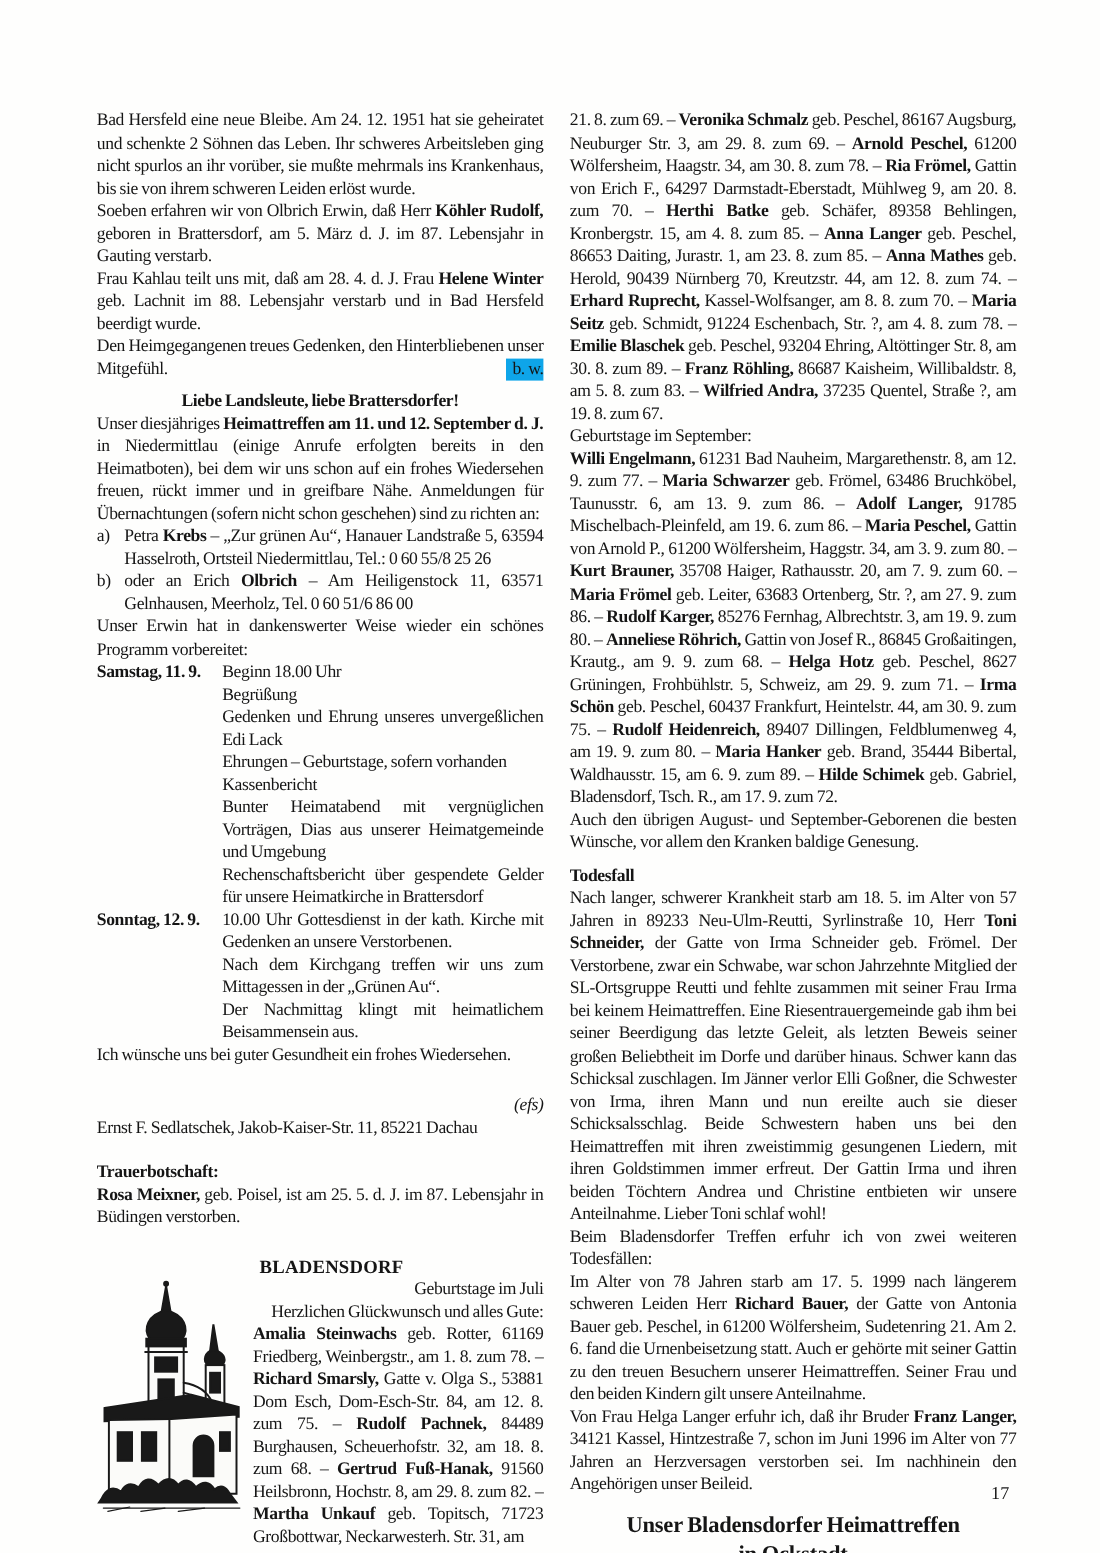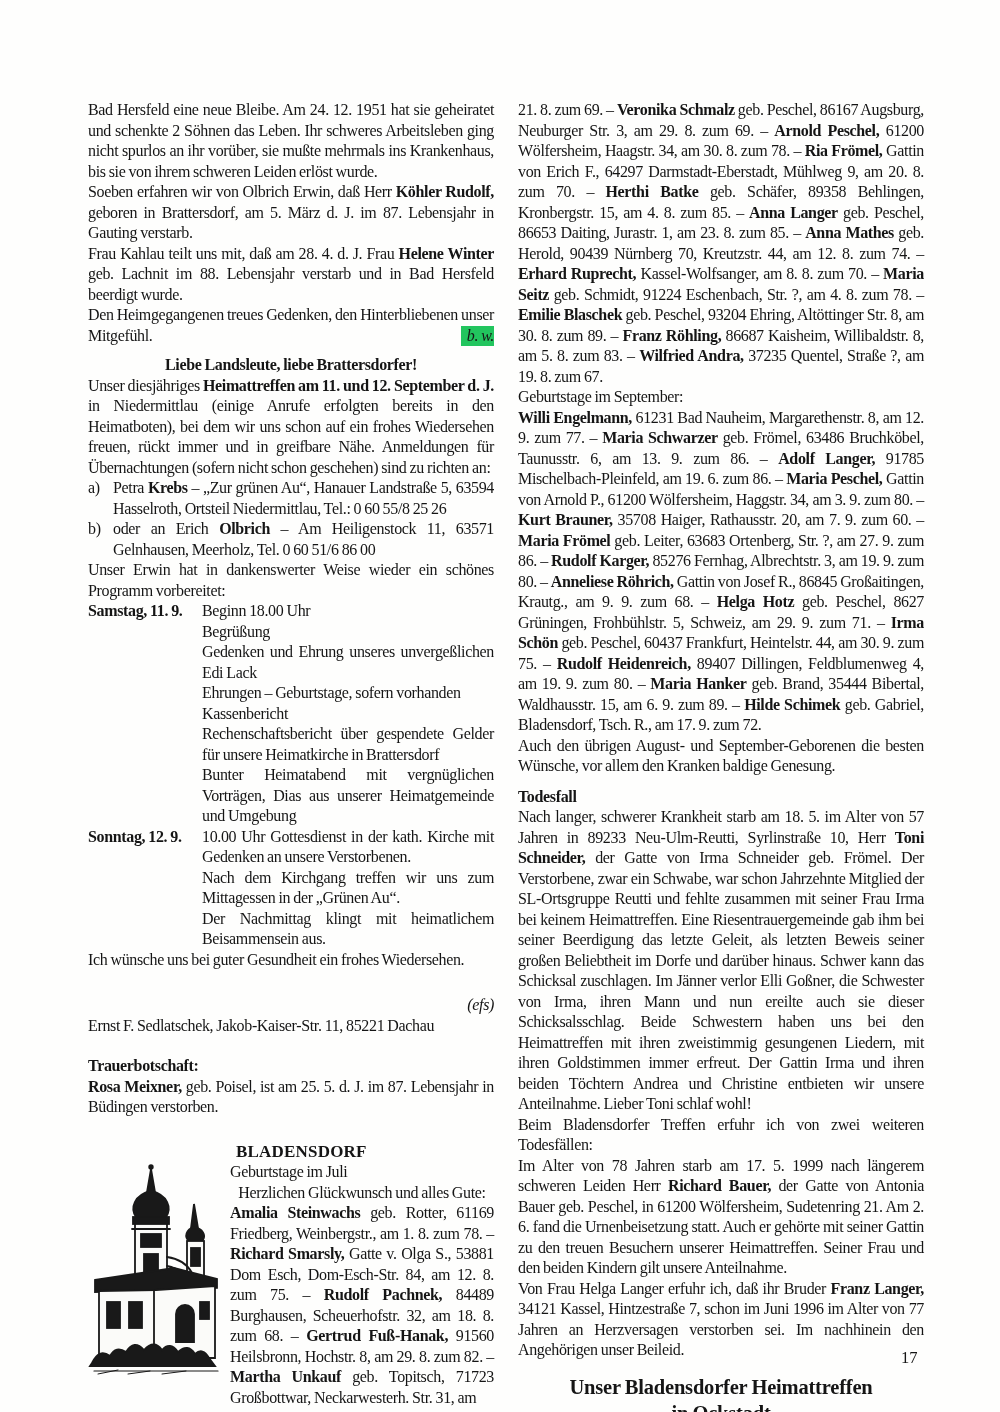--- a/index.html
+++ b/index.html
@@ -15,21 +15,21 @@
     font-size:16px;line-height:20.5px;
     letter-spacing:-0.35px;word-spacing:-0.6px;
     text-align:justify;hyphens:auto;overflow-wrap:break-word;
   }
   .col-left{left:88px;}
   .col-right{left:518px;}
   p{margin:0;}
   .b{font-weight:bold;}
   .i{}
   .rel{position:relative;}
-  .sign-br{position:absolute;right:0;bottom:0;font-style:italic;background:#22c55e;padding-left:6px;}
+  .sign-br{position:absolute;right:0;bottom:0;background:#0ea5e9;padding-left:6px;}
   .center-head{text-align:center;font-weight:bold;margin:9px 0 0;}
   .hang{position:relative;padding-left:25px;}
   .hang .marker{position:absolute;left:0;top:0;}
   .program-row{display:grid;grid-template-columns:114px 292px;}
   .program-day{font-weight:bold;text-align:left;}
   .right-line{text-align:right;font-style:italic;margin-top:25px;}
   .sub-head{font-weight:bold;margin-top:20px;}
   .blad-block{display:flex;gap:8px;margin-top:24px;}
   .church-col{width:134px;flex:none;padding-top:20px;}
   .blad-text{flex:1;}
@@ -71,22 +71,22 @@
 
     <div>
       <div class="program-row">
         <div class="program-day">Samstag, 11. 9.</div>
         <div class="program-items">
           <p>Beginn 18.00 Uhr</p>
           <p>Begrüßung</p>
           <p>Gedenken und Ehrung unseres unvergeßlichen Edi Lack</p>
           <p>Ehrungen – Geburtstage, sofern vorhanden</p>
           <p>Kassenbericht</p>
+          <p>Bunter Heimatabend mit vergnüglichen Vorträgen, Dias aus unserer Heimatgemeinde und Umgebung</p>
           <p>Rechenschaftsbericht über gespendete Gelder für unsere Heimatkirche in Brattersdorf</p>
-          <p>Bunter Heimatabend mit vergnüglichen Vorträgen, Dias aus unserer Heimatgemeinde und Umgebung</p>
         </div>
       </div>
       <div class="program-row">
         <div class="program-day">Sonntag, 12. 9.</div>
         <div class="program-items">
           <p>10.00 Uhr Gottesdienst in der kath. Kirche mit Gedenken an unsere Verstorbenen.</p>
           <p>Nach dem Kirchgang treffen wir uns zum Mittagessen in der „Grünen Au“.</p>
           <p>Der Nachmittag klingt mit heimatlichem Beisammensein aus.</p>
         </div>
       </div>
@@ -134,22 +134,22 @@
             <rect x="112" y="140" width="9" height="17" fill="#191919"></rect>
 
             <path d="M4 201 q7 -15 18 -7 q6 -11 16 -4 q8 -13 18 -2 q10 -11 18 0 q8 -9 16 2 q10 -9 17 2 q8 -7 14 4 l6 8 H2 Z" fill="#191919"></path>
             <path d="M6 209 H130" stroke-width="1.2"></path>
             <path d="M10 212 L30 208 M40 212 L62 209 M74 212 L98 209" stroke-width="1"></path>
           </g>
         </svg>
       </div>
       <div class="blad-text">
         <div class="blad-title">BLADENSDORF</div>
-        <p style="text-align:left">Geburtstage im Juli</p>
-        <p style="text-align:center">Herzlichen Glückwunsch und alles Gute:</p>
+        <p style="text-align:right">Geburtstage im Juli</p>
+        <p style="text-align:right">Herzlichen Glückwunsch und alles Gute:</p>
         <p><span class="b">Amalia Steinwachs</span><span> geb. Rotter, 61169 Friedberg, Weinbergstr., am 1. 8. zum 78. – </span><span class="b">Richard Smarsly,</span><span> Gatte v. Olga S., 53881 Dom Esch, Dom-Esch-Str. 84, am 12. 8. zum 75. – </span><span class="b">Rudolf Pachnek,</span><span> 84489 Burghausen, Scheuerhofstr. 32, am 18. 8. zum 68. – </span><span class="b">Gertrud Fuß-Hanak,</span><span> 91560 Heilsbronn, Hochstr. 8, am 29. 8. zum 82. – </span><span class="b">Martha Unkauf</span><span> geb. Topitsch, 71723 Großbottwar, Neckarwesterh. Str. 31, am</span></p>
       </div>
     </div>
   </div>
 
   <div class="col col-right">
     <p><span>21. 8. zum 69. – </span><span class="b">Veronika Schmalz</span><span> geb. Peschel, 86167 Augsburg, Neuburger Str. 3, am 29. 8. zum 69. – </span><span class="b">Arnold Peschel,</span><span> 61200 Wölfersheim, Haagstr. 34, am 30. 8. zum 78. – </span><span class="b">Ria Frömel,</span><span> Gattin von Erich F., 64297 Darmstadt-Eberstadt, Mühlweg 9, am 20. 8. zum 70. – </span><span class="b">Herthi Batke</span><span> geb. Schäfer, 89358 Behlingen, Kronbergstr. 15, am 4. 8. zum 85. – </span><span class="b">Anna Langer</span><span> geb. Peschel, 86653 Daiting, Jurastr. 1, am 23. 8. zum 85. – </span><span class="b">Anna Mathes</span><span> geb. Herold, 90439 Nürnberg 70, Kreutzstr. 44, am 12. 8. zum 74. – </span><span class="b">Erhard Ruprecht,</span><span> Kassel-Wolfsanger, am 8. 8. zum 70. – </span><span class="b">Maria Seitz</span><span> geb. Schmidt, 91224 Eschenbach, Str. ?, am 4. 8. zum 78. – </span><span class="b">Emilie Blaschek</span><span> geb. Peschel, 93204 Ehring, Altöttinger Str. 8, am 30. 8. zum 89. – </span><span class="b">Franz Röhling,</span><span> 86687 Kaisheim, Willibaldstr. 8, am 5. 8. zum 83. – </span><span class="b">Wilfried Andra,</span><span> 37235 Quentel, Straße ?, am 19. 8. zum 67.</span></p>
     <p style="text-align:left">Geburtstage im September:</p>
     <p><span class="b">Willi Engelmann,</span><span> 61231 Bad Nauheim, Margarethenstr. 8, am 12. 9. zum 77. – </span><span class="b">Maria Schwarzer</span><span> geb. Frömel, 63486 Bruchköbel, Taunusstr. 6, am 13. 9. zum 86. – </span><span class="b">Adolf Langer,</span><span> 91785 Mischelbach-Pleinfeld, am 19. 6. zum 86. – </span><span class="b">Maria Peschel,</span><span> Gattin von Arnold P., 61200 Wölfersheim, Haggstr. 34, am 3. 9. zum 80. – </span><span class="b">Kurt Brauner,</span><span> 35708 Haiger, Rathausstr. 20, am 7. 9. zum 60. – </span><span class="b">Maria Frömel</span><span> geb. Leiter, 63683 Ortenberg, Str. ?, am 27. 9. zum 86. – </span><span class="b">Rudolf Karger,</span><span> 85276 Fernhag, Albrechtstr. 3, am 19. 9. zum 80. – </span><span class="b">Anneliese Röhrich,</span><span> Gattin von Josef R., 86845 Großaitingen, Krautg., am 9. 9. zum 68. – </span><span class="b">Helga Hotz</span><span> geb. Peschel, 8627 Grüningen, Frohbühlstr. 5, Schweiz, am 29. 9. zum 71. – </span><span class="b">Irma Schön</span><span> geb. Peschel, 60437 Frankfurt, Heintelstr. 44, am 30. 9. zum 75. – </span><span class="b">Rudolf Heidenreich,</span><span> 89407 Dillingen, Feldblumenweg 4, am 19. 9. zum 80. – </span><span class="b">Maria Hanker</span><span> geb. Brand, 35444 Bibertal, Waldhausstr. 15, am 6. 9. zum 89. – </span><span class="b">Hilde Schimek</span><span> geb. Gabriel, Bladensdorf, Tsch. R., am 17. 9. zum 72.</span></p>
     <p><span>Auch den übrigen August- und September-Geborenen die besten Wünsche, vor allem den Kranken baldige Genesung.</span></p>

